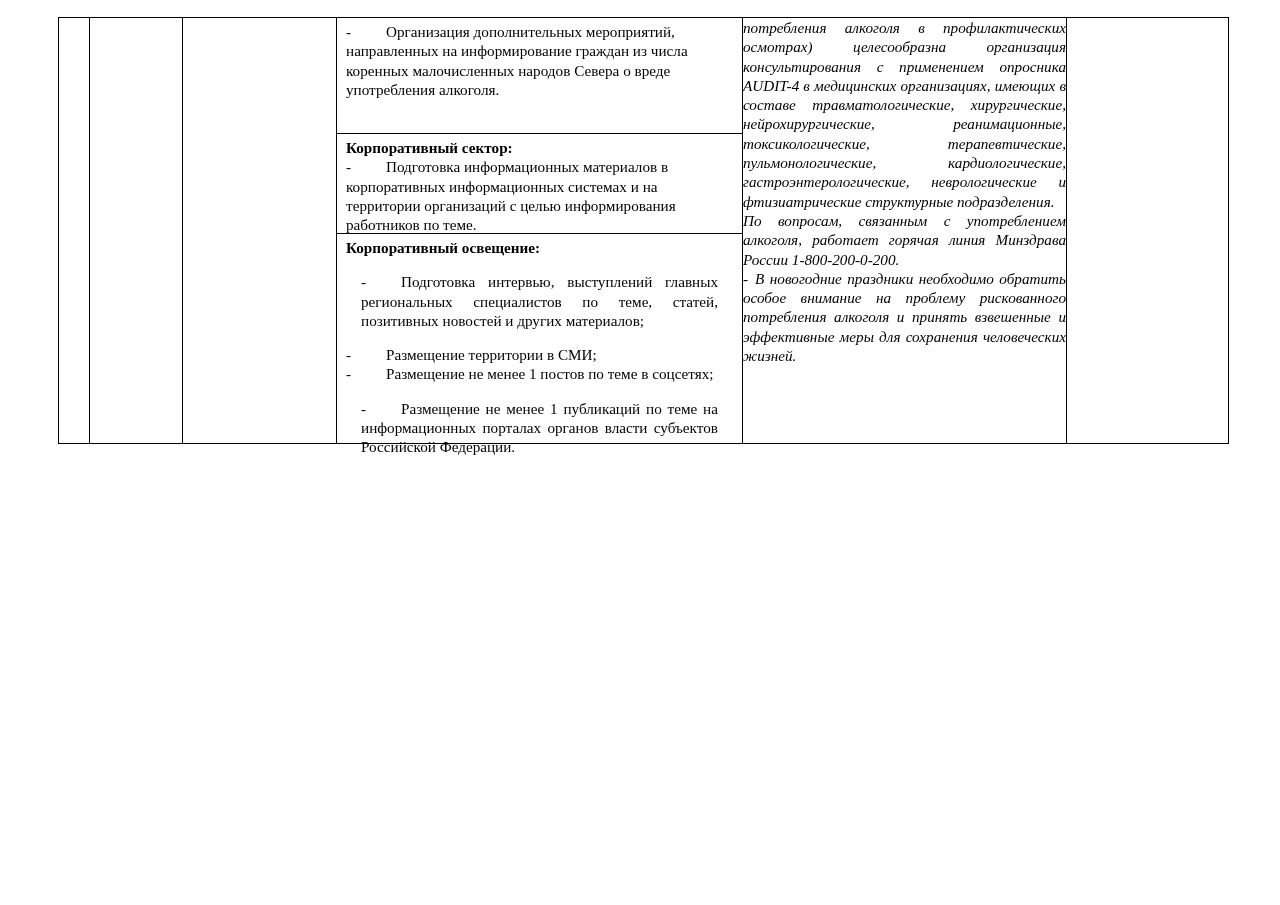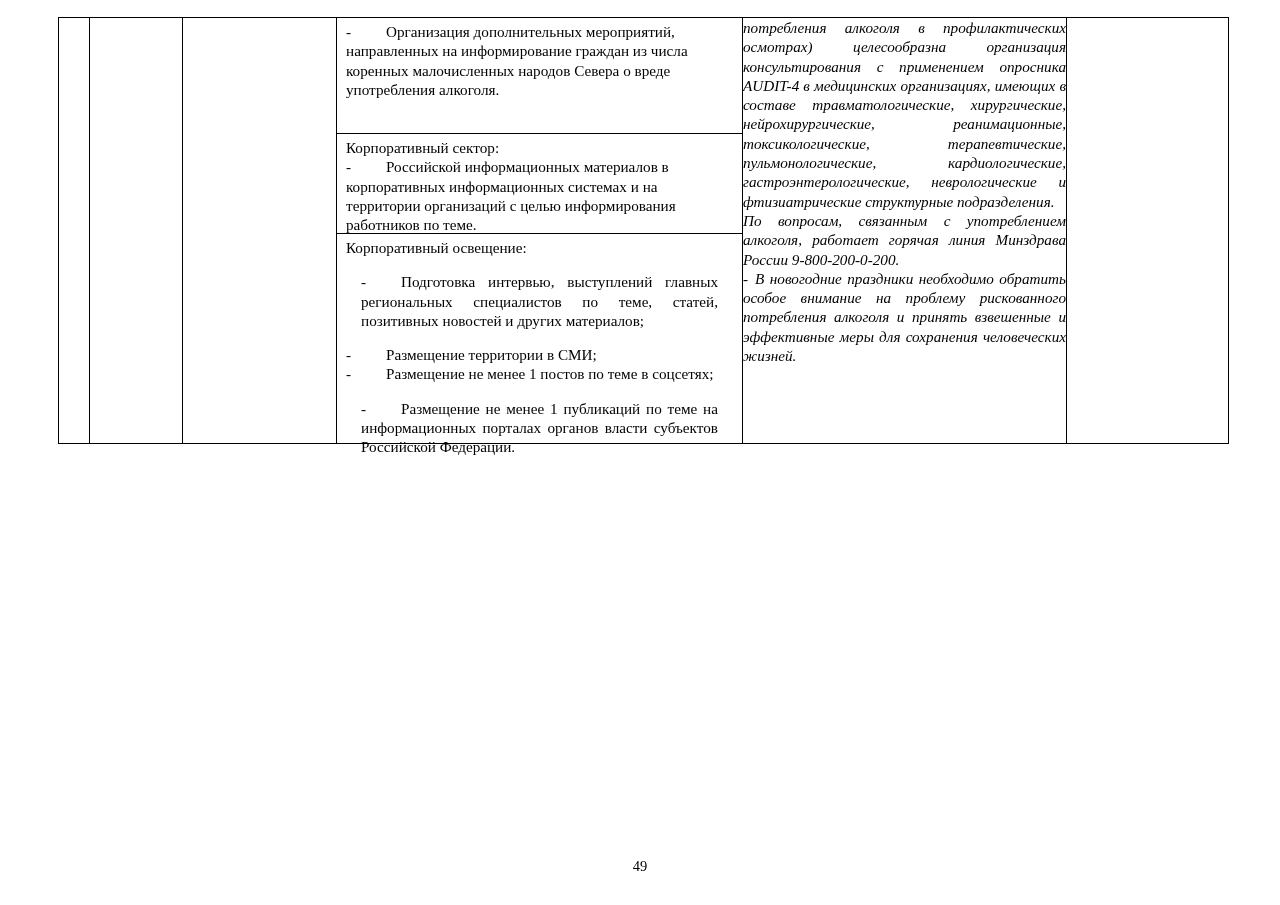--- a/index.html
+++ b/index.html
@@ -84,21 +84,21 @@
   .para-justify {
     font-size: 15.2px;
     line-height: 1.27;
     margin: 0;
     text-align: justify;
     text-justify: inter-word;
   }
   .heading {
     font-size: 15.2px;
     line-height: 1.27;
-    font-weight: normal;
+    font-weight: bold;
     margin: 0 0 0 0;
     text-align: left;
   }
   .dash-item {
     font-size: 15.2px;
     line-height: 1.27;
     margin: 15px;
     text-align: justify;
     text-justify: inter-word;
   }
@@ -160,21 +160,21 @@
                   <div class="block block-a">
                     <p class="dash-item-left"><span class="lead">-</span><span>Организация дополнительных мероприятий, направленных на информирование граждан из числа коренных малочисленных народов Севера о вреде употребления алкоголя.</span></p>
                   </div>
                 </td>
               </tr>
 
               <tr>
                 <td>
                   <div class="block block-b">
                     <p class="heading">Корпоративный сектор:</p>
-                    <p class="dash-item-left"><span class="lead">-</span><span>Российской информационных материалов в корпоративных информационных системах и на территории организаций с целью информирования работников по теме.</span></p>
+                    <p class="dash-item-left"><span class="lead">-</span><span>Подготовка информационных материалов в корпоративных информационных системах и на территории организаций с целью информирования работников по теме.</span></p>
                   </div>
                 </td>
               </tr>
 
               <tr>
                 <td>
                   <div class="block block-c">
                     <p class="heading">Корпоративный освещение:</p>
                     <p class="dash-item"><span class="lead">-</span><span>Подготовка интервью, выступлений главных региональных специалистов по теме, статей, позитивных новостей и других материалов;</span></p>
                     <p class="dash-item-left"><span class="lead">-</span><span>Размещение территории в СМИ;</span></p>
@@ -183,25 +183,24 @@
                   </div>
                 </td>
               </tr>
 
             </tbody>
           </table>
         </td>
 
         <td class="col-5 cell-right">
           <p class="para-justify">потребления алкоголя в профилактических осмотрах) целесообразна организация консультирования с применением опросника AUDIT-4 в медицинских организациях, имеющих в составе травматологические, хирургические, нейрохирургические, реанимационные, токсикологические, терапевтические, пульмонологические, кардиологические, гастроэнтерологические, неврологические и фтизиатрические структурные подразделения.</p>
-          <p class="para-justify">По вопросам, связанным с употреблением алкоголя, работает горячая линия Минздрава России 9-800-200-0-200.</p>
+          <p class="para-justify">По вопросам, связанным с употреблением алкоголя, работает горячая линия Минздрава России 1-800-200-0-200.</p>
           <p class="para-justify"><span class="lead-narrow">-</span><span>В новогодние праздники необходимо обратить особое внимание на проблему рискованного потребления алкоголя и принять взвешенные и эффективные меры для сохранения человеческих жизней.</span></p>
         </td>
 
         <td class="col-6 cell-empty"></td>
 
       </tr>
     </tbody>
   </table>
 
-  <div class="page-number">49</div>
 
 </div>
 
 </body></html>

